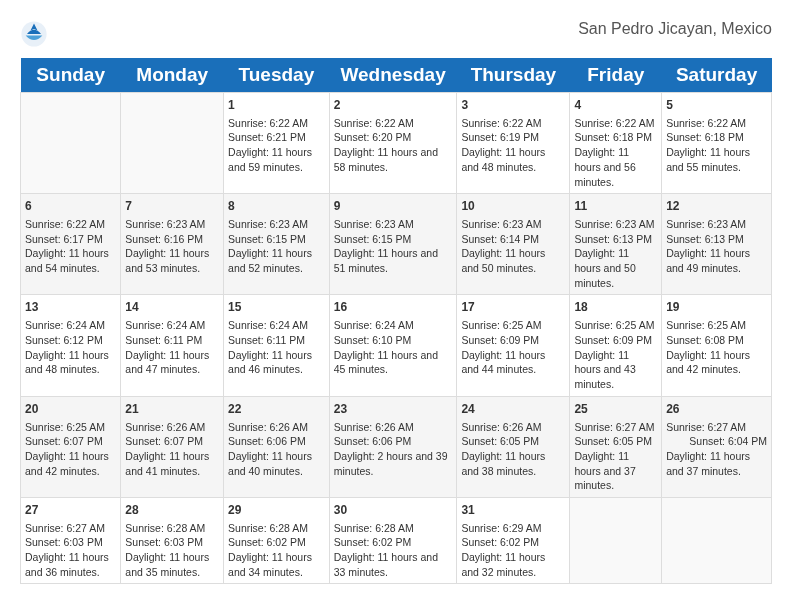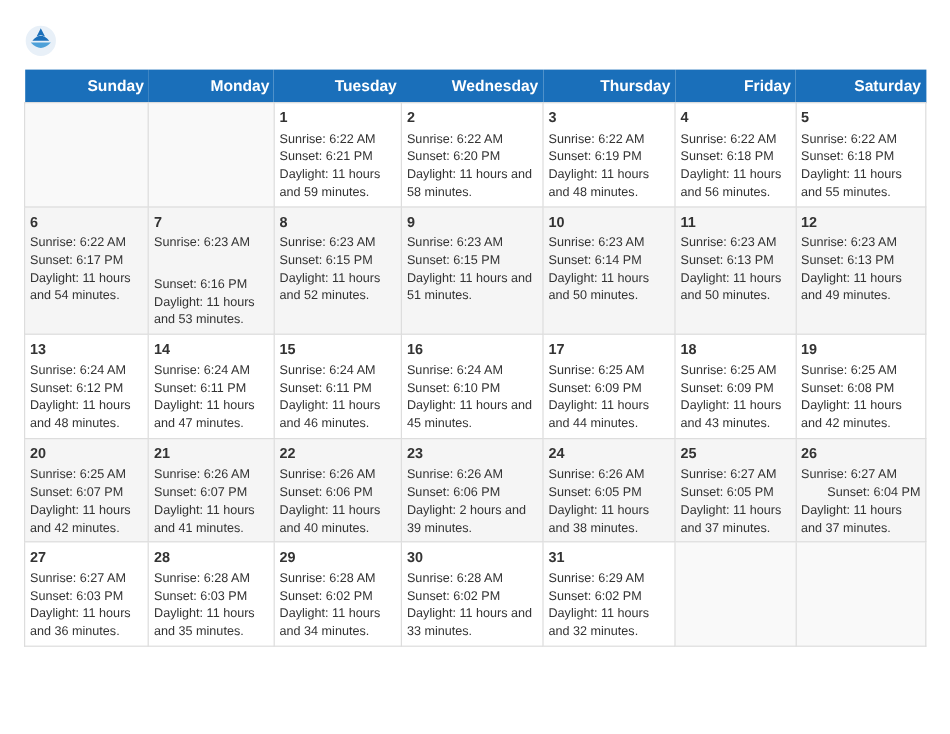--- a/index.html
+++ b/index.html
@@ -53,22 +53,22 @@
       width: 100%;
       border-collapse: collapse;
       font-size: 11px;
     }
     thead tr {
       background-color: #1a6fba;
       color: white;
     }
     thead th {
       padding: 6px 4px;
-      text-align: right;
-      font-size: 13px;
+      text-align: center;
+      font-size: 19px;
       font-weight: bold;
     }
     tbody tr {
       background: #fff;
     }
     tbody tr:nth-child(even) {
       background: #f5f5f5;
     }
     tbody td {
       border: 1px solid #ddd;
@@ -95,20 +95,21 @@
 <div class="header-area">
   <div class="logo">
     <svg class="logo-icon" viewBox="0 0 40 40">
       <circle cx="20" cy="20" r="18" fill="#e8f0f8"></circle>
       <path d="M10 20 Q20 8 30 20" fill="#1a6fba"></path>
       <path d="M8 22 Q20 35 32 22" fill="#4da0d8"></path>
       <path d="M20 5 L25 15 L20 13 L15 15 Z" fill="#1a6fba"></path>
     </svg>
   </div>
   <div class="title-area">
+    <div class="location-title">San Pedro Jicayan, Mexico</div>
   </div>
 </div>
 
 <table>
   <thead>
     <tr>
     <th>Sunday</th>
         <th>Monday</th>
         <th>Tuesday</th>
         <th>Wednesday</th>
@@ -155,21 +156,21 @@
       <tr>
         <td>
           <span class="day-num">6</span>
           <span style="display: block;">Sunrise: 6:22 AM</span>
           <span style="display: block;">Sunset: 6:17 PM</span>
           <span style="display: block;">Daylight: 11 hours and 54 minutes.</span>
         </td>
         <td>
           <span class="day-num">7</span>
           <span style="display: block;">Sunrise: 6:23 AM</span>
-          <span style="display: block; margin-top: 20px;">Sunset: 6:16 PM</span>
+          <span style="display: block;">Sunset: 6:16 PM</span>
           <span style="display: block;">Daylight: 11 hours and 53 minutes.</span>
         </td>
         <td>
           <span class="day-num">8</span>
           <span style="display: block;">Sunrise: 6:23 AM</span>
           <span style="display: block;">Sunset: 6:15 PM</span>
           <span style="display: block;">Daylight: 11 hours and 52 minutes.</span>
         </td>
         <td>
           <span class="day-num">9</span>

